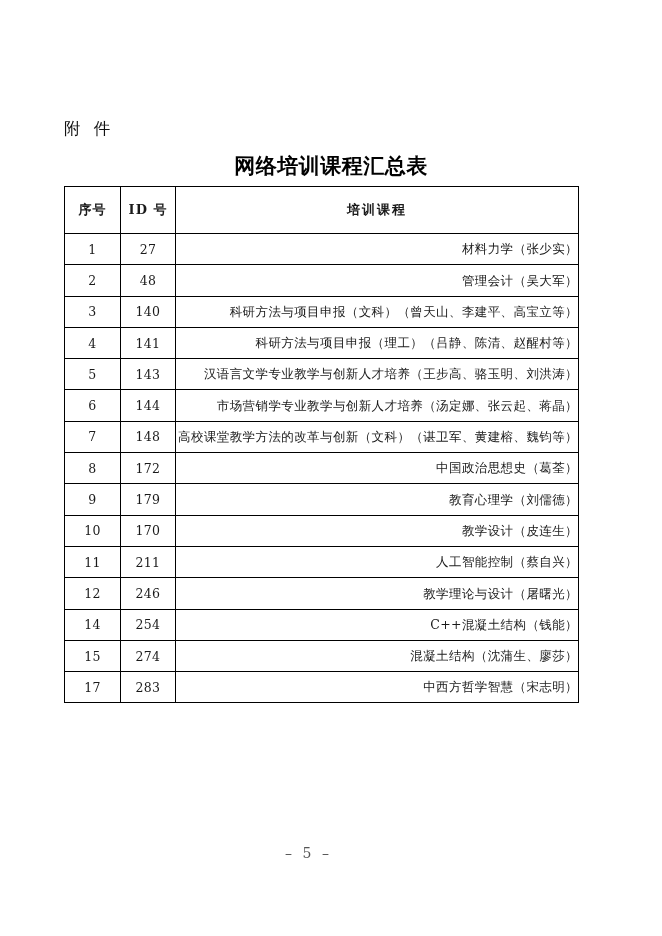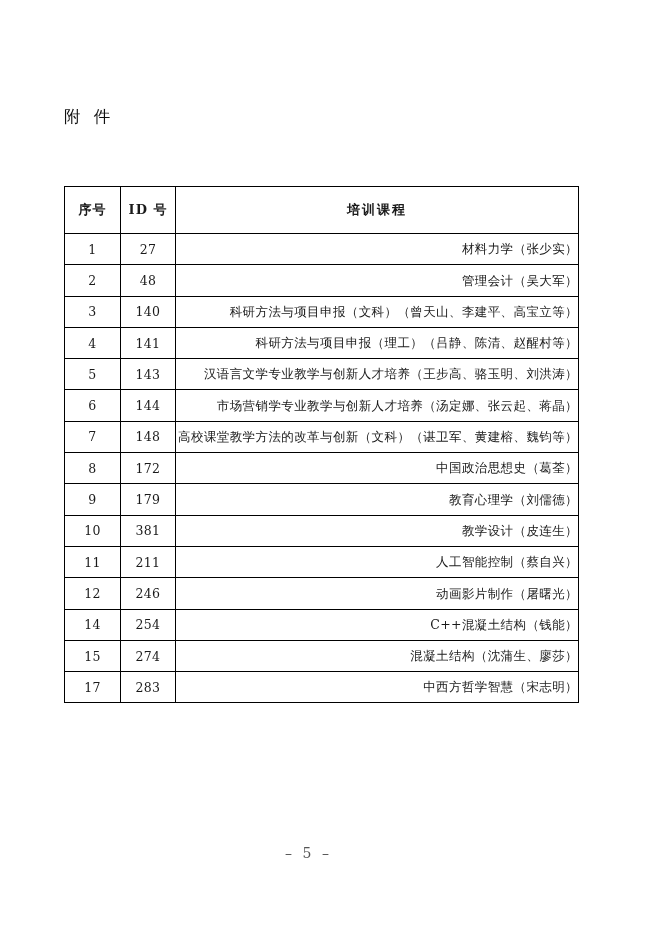--- a/index.html
+++ b/index.html
@@ -21,21 +21,21 @@
     position: absolute;
     left: 0; top: 0;
     width: 662px;
     height: 936px;
   }
 
   
   .attach-label {
     position: absolute;
     left: 64px;
-    top: 106px;
+    top: 118px;
     font-size: 16.5px;
     letter-spacing: 4px;
     font-family: "DejaVu Serif", "Liberation Serif", serif;
     color: #111;
     white-space: nowrap;
   }
 
   
   .doc-title {
     position: absolute;
@@ -121,20 +121,21 @@
     font-family: "DejaVu Serif", "Liberation Serif", serif;
   }
 </style>
 </head>
 <body>
 
 <div class="page">
 
   <div class="attach-label">附 件</div>
 
+  <div class="doc-title">网络培训课程汇总表</div>
 
   <div class="tbl-wrap">
     <table class="summary">
       <colgroup>
         <col class="c-seq">
         <col class="c-id">
         <col class="c-course">
       </colgroup>
       <thead>
         <tr>
@@ -184,32 +185,32 @@
             <td class="id">172</td>
             <td class="course">中国政治思想史（葛荃）</td>
           </tr>
           <tr>
             <td class="seq">9</td>
             <td class="id">179</td>
             <td class="course">教育心理学（刘儒德）</td>
           </tr>
           <tr>
             <td class="seq">10</td>
-            <td class="id">381</td>
+            <td class="id">170</td>
             <td class="course">教学设计（皮连生）</td>
           </tr>
           <tr>
             <td class="seq">11</td>
             <td class="id">211</td>
             <td class="course">人工智能控制（蔡自兴）</td>
           </tr>
           <tr>
             <td class="seq">12</td>
             <td class="id">246</td>
-            <td class="course">动画影片制作（屠曙光）</td>
+            <td class="course">教学理论与设计（屠曙光）</td>
           </tr>
           <tr>
             <td class="seq">14</td>
             <td class="id">254</td>
             <td class="course">C++混凝土结构（钱能）</td>
           </tr>
           <tr>
             <td class="seq">15</td>
             <td class="id">274</td>
             <td class="course">混凝土结构（沈蒲生、廖莎）</td>

